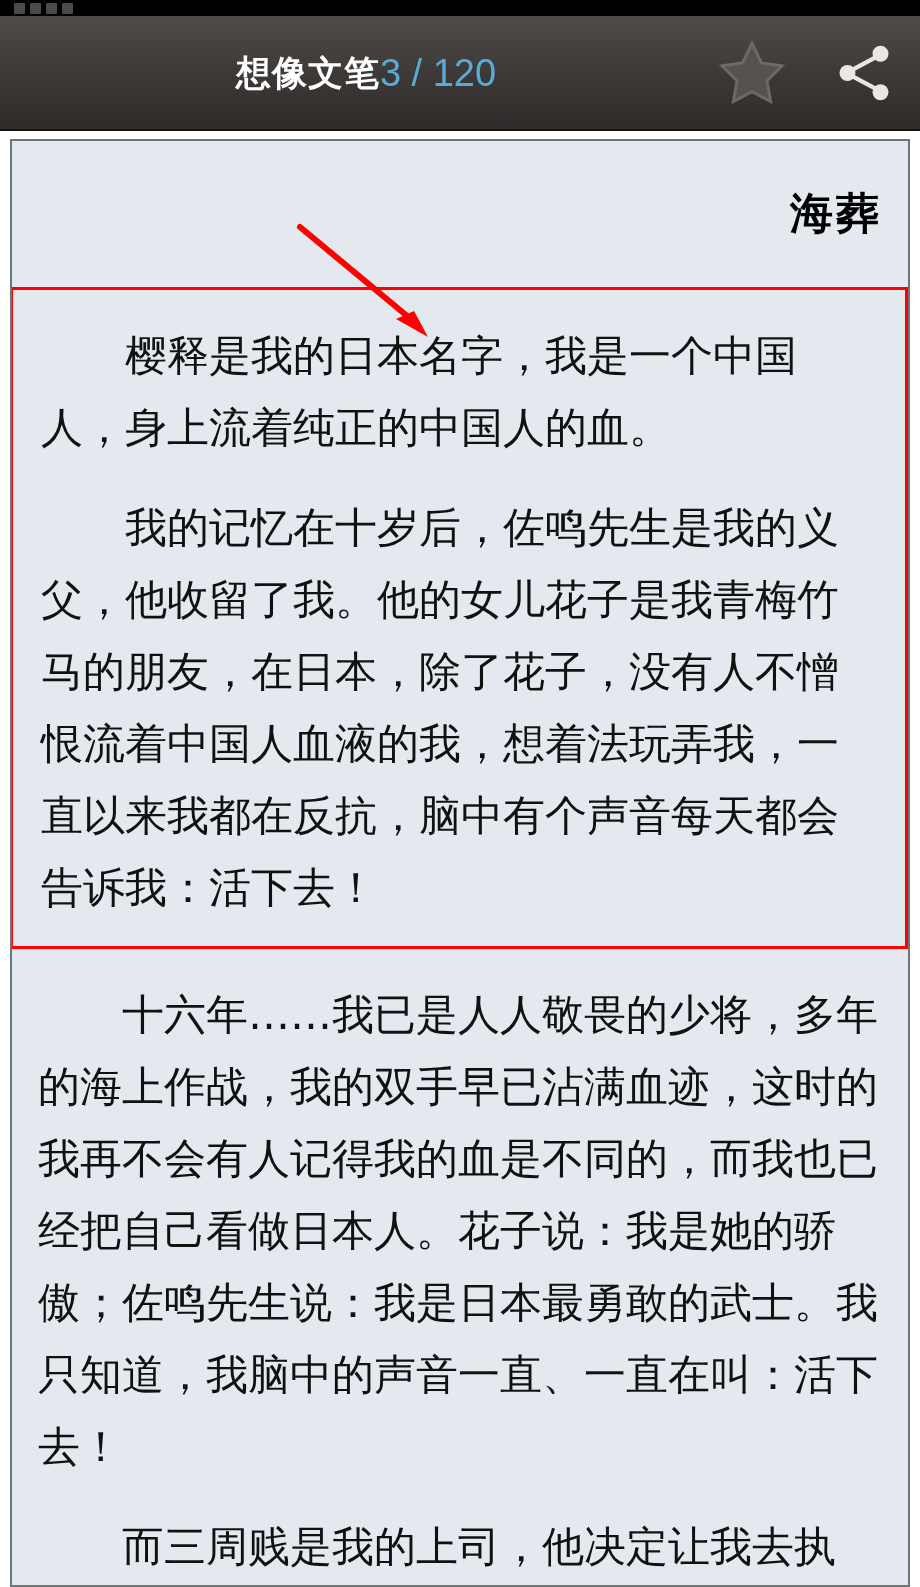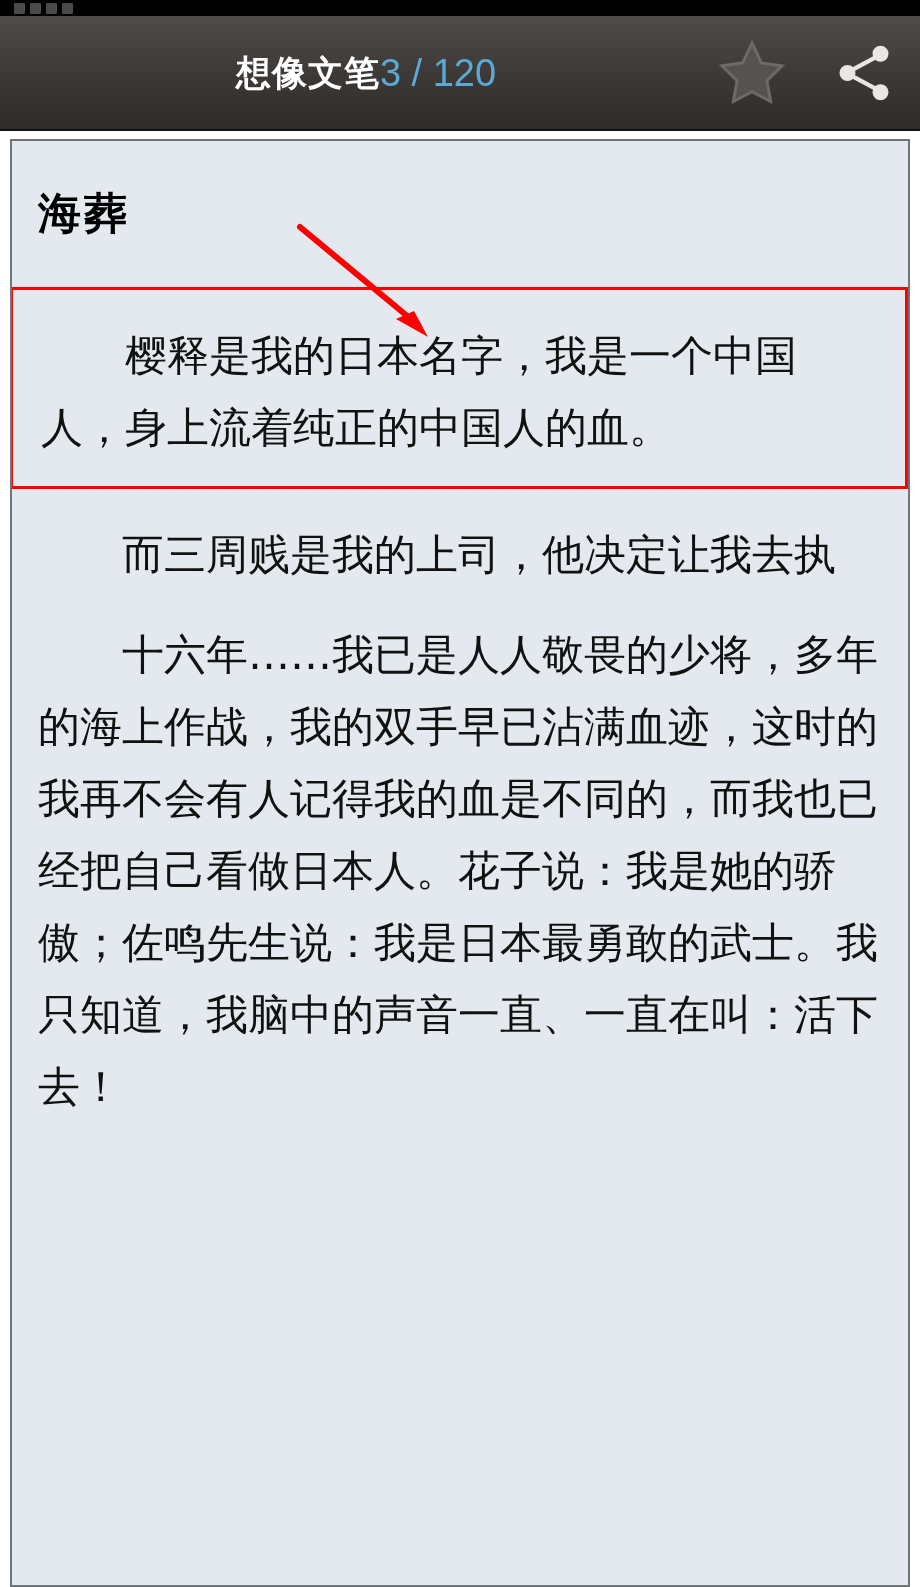--- a/index.html
+++ b/index.html
@@ -101,21 +101,21 @@
     position: relative;
     width: 100%;
     height: 100%;
     background: #e3e9ee;
     border: 2px solid #6f7478;
     box-sizing: border-box;
     padding: 26px 26px 0 26px;
     overflow: hidden;
   }
   .chapter-title {
-    text-align: left;
+    text-align: right;
     font-size: 43px;
     font-weight: bold;
     color: #000;
     letter-spacing: 3px;
     margin-top: 18px;
     margin-bottom: 16px;
     font-family: "DejaVu Sans", sans-serif;
   }
 
   .body-text {
@@ -208,24 +208,25 @@
 
       <svg class="arrow" viewBox="0 0 160 130">
         <line x1="8" y1="6" x2="126" y2="104" stroke="#ff0000" stroke-width="6" stroke-linecap="round"></line>
         <polygon points="136,116 104,98 122,90" fill="#ff0000"></polygon>
       </svg>
 
       <div class="body-text">
 
         <div class="highlight-block">
           <p class="para">樱释是我的日本名字，我是一个中国人，身上流着纯正的中国人的血。</p>
+          <p class="para">我的记忆在十岁后，佐鸣先生是我的义父，他收留了我。他的女儿花子是我青梅竹马的朋友，在日本，除了花子，没有人不憎恨流着中国人血液的我，想着法玩弄我，一直以来我都在反抗，脑中有个声音每天都会告诉我：活下去！</p>
         </div>
 
         <div class="after-block">
+          <p class="para">十六年……我已是人人敬畏的少将，多年的海上作战，我的双手早已沾满血迹，这时的我再不会有人记得我的血是不同的，而我也已经把自己看做日本人。花子说：我是她的骄傲；佐鸣先生说：我是日本最勇敢的武士。我只知道，我脑中的声音一直、一直在叫：活下去！</p>
           <p class="para">而三周贱是我的上司，他决定让我去执</p>
-          <p class="para">十六年……我已是人人敬畏的少将，多年的海上作战，我的双手早已沾满血迹，这时的我再不会有人记得我的血是不同的，而我也已经把自己看做日本人。花子说：我是她的骄傲；佐鸣先生说：我是日本最勇敢的武士。我只知道，我脑中的声音一直、一直在叫：活下去！</p>
         </div>
 
       </div>
     </div>
   </div>
 
 </div>
 
 </body></html>

